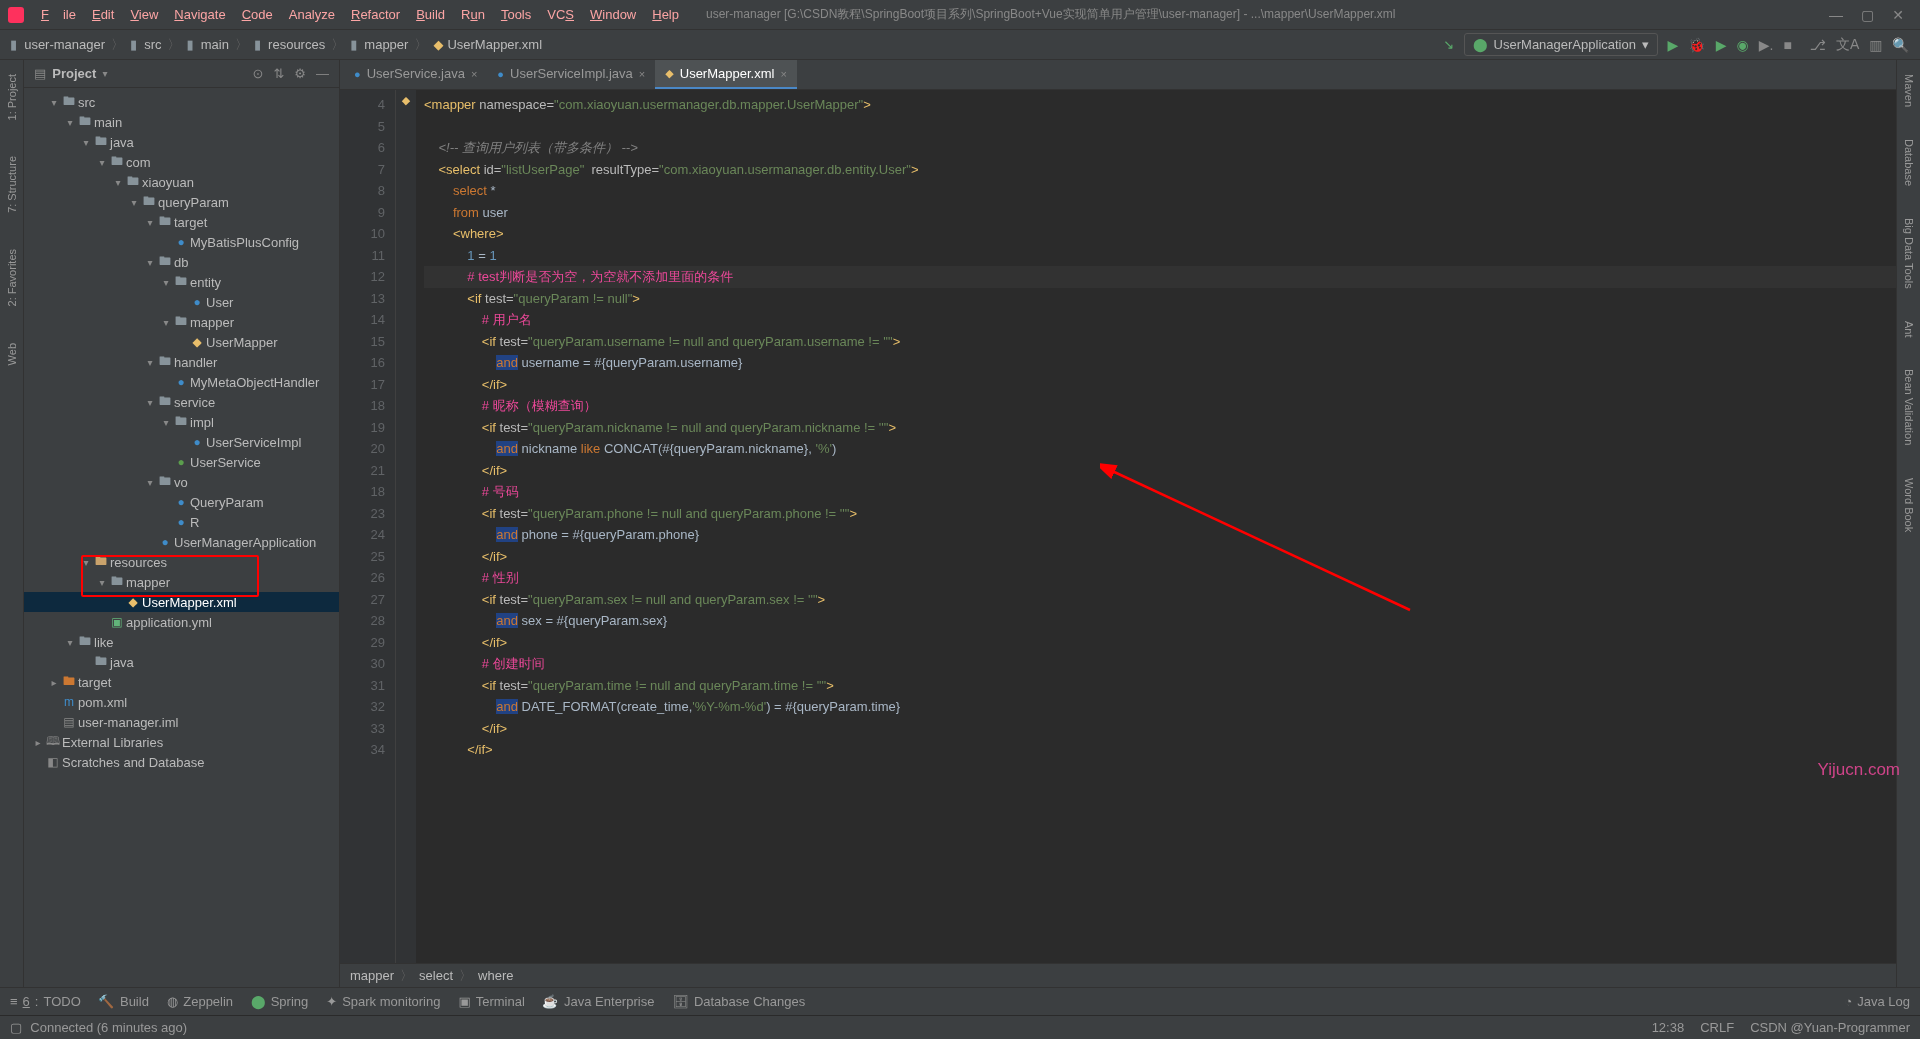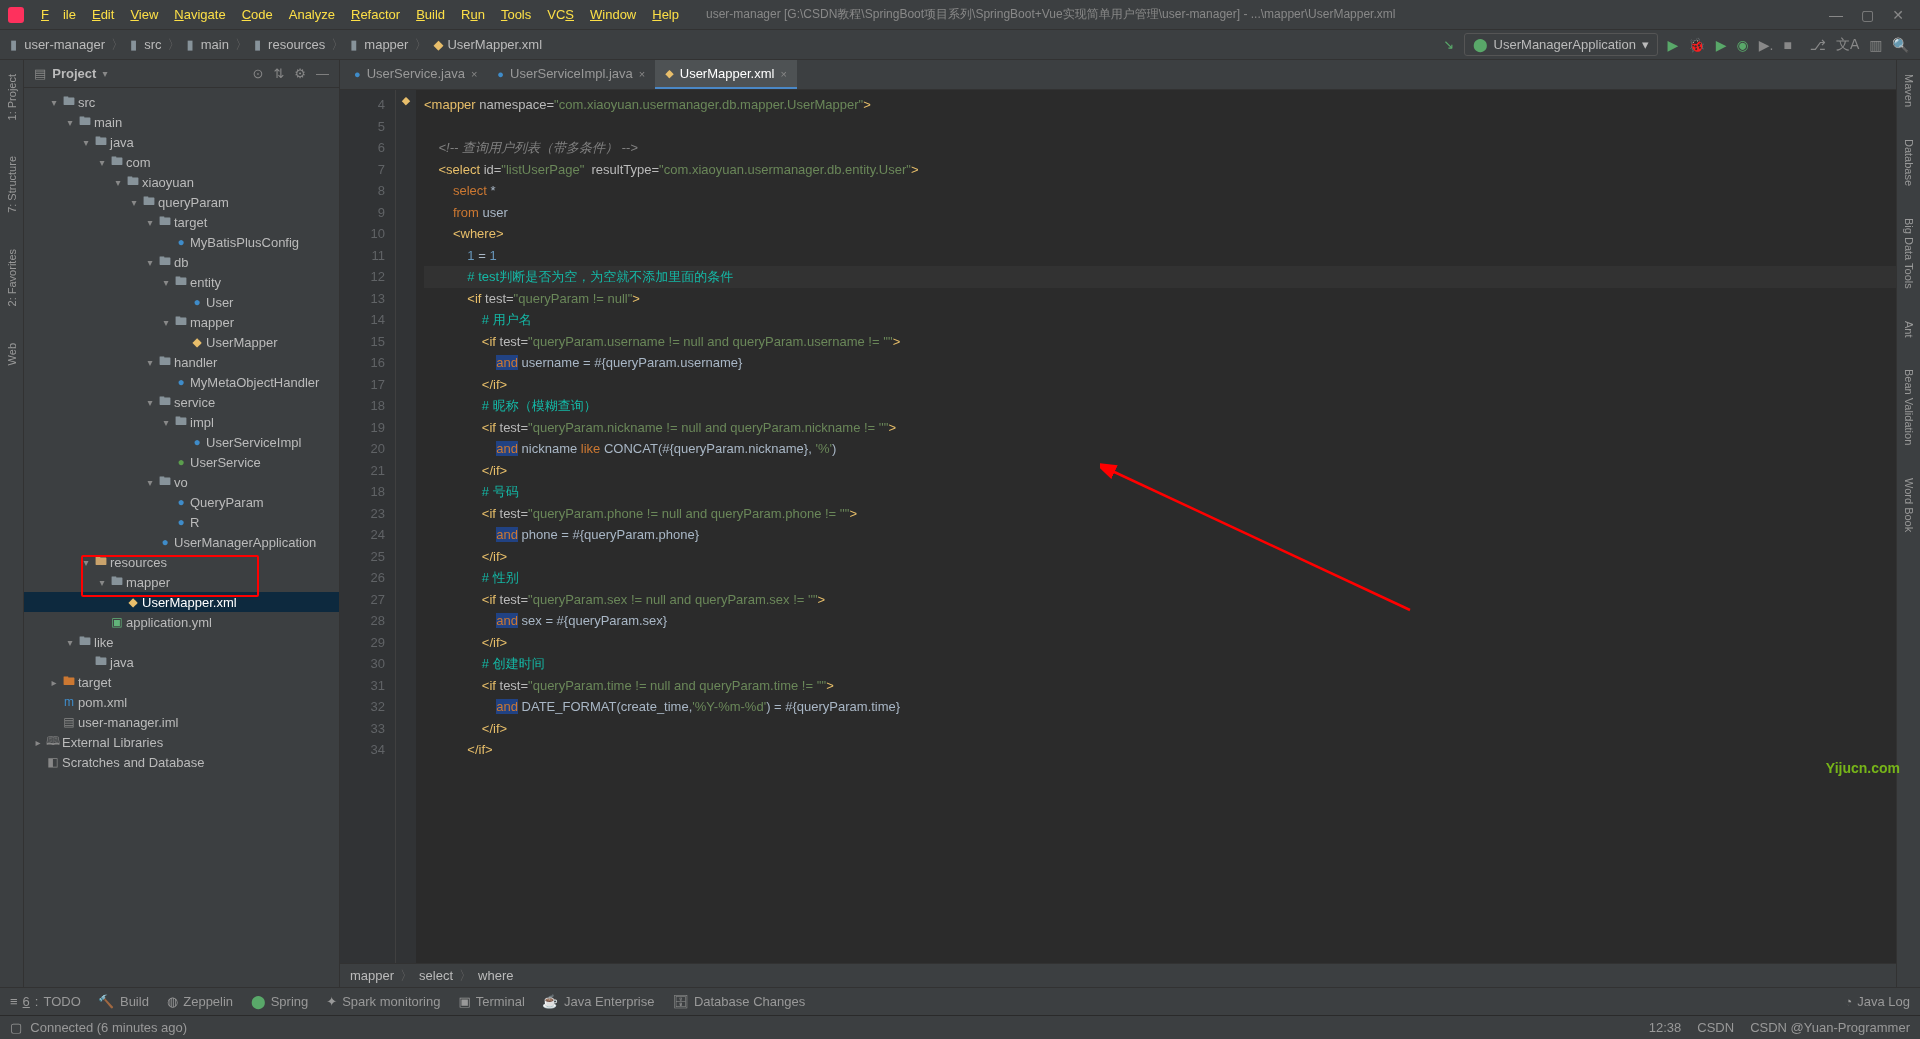--- a/index.html
+++ b/index.html
@@ -1,20 +1,20 @@
 <!DOCTYPE html>
 <html><head>
 <meta charset="utf-8">
 <style>
 *{margin:0;padding:0;box-sizing:border-box;font-family:"Segoe UI",Arial,sans-serif;font-size:13px;user-select:none}
 body{background:#2b2b2b;color:#bbb;height:1039px;width:1920px;overflow:hidden;position:relative}
 .titlebar{height:30px;background:#3c3f41;display:flex;align-items:center;padding:0 8px;border-bottom:1px solid #323232}
 .titlebar .logo{width:16px;height:16px;background:#fe315d;border-radius:3px;margin-right:10px;flex-shrink:0}
 .menubar{display:flex;gap:2px}
-.menubar span{padding:4px 7px;color:#fde047;cursor:pointer}
+.menubar span{padding:4px 7px;color:#fca5a5;cursor:pointer}
 .menubar span u{text-decoration:underline}
 .title-path{margin-left:20px;color:#888;font-size:12px;white-space:nowrap;overflow:hidden;flex:1}
 .win-controls{display:flex;gap:18px;margin-left:auto;padding-right:8px;color:#888}
 .win-controls span{cursor:pointer;font-size:14px}
 .navbar{height:30px;background:#3c3f41;display:flex;align-items:center;padding:0 10px;border-bottom:1px solid #323232}
 .breadcrumb{display:flex;align-items:center;gap:4px;color:#bbb;font-size:12px}
 .breadcrumb .sep{color:#666;margin:0 2px}
 .breadcrumb .folder-icon{color:#87939a;margin-right:3px}
 .nav-right{margin-left:auto;display:flex;align-items:center;gap:10px}
 .run-config{background:#3c3f41;border:1px solid #555;padding:3px 8px;border-radius:3px;display:flex;align-items:center;gap:6px;color:#bbb;font-size:12px}
@@ -56,32 +56,32 @@
 .gutter-icons{width:20px;background:#313335;padding-top:4px}
 .gutter-icons .gi{height:21.5px;text-align:center;color:#e8be6b;font-size:11px}
 .code{flex:1;padding:4px 0 4px 8px;font-size:13.5px;line-height:21.5px;white-space:pre;color:#a9b7c6;overflow:hidden}
 .code .line{height:21.5px}
 .caret-line{background:#323232}
 .kw{color:#cc7832}
 .tag{color:#e8bf6a}
 .attr{color:#bababa}
 .str{color:#6a8759}
 .cmt{color:#808080;font-style:italic}
-.cmt-zh{color:#14b8a6}
+.cmt-zh{color:#ec4899}
 .num{color:#6897bb}
 .hl-and{background:#214283}
 .nav-trail{height:24px;background:#3c3f41;border-top:1px solid #323232;display:flex;align-items:center;padding:0 10px;gap:6px;font-size:12px;color:#bbb}
 .nav-trail .sep{color:#666}
 .bottom-bar{height:28px;background:#3c3f41;border-top:1px solid #323232;display:flex;align-items:center;padding:0 10px;gap:18px;font-size:12px;color:#999}
 .bottom-bar .item{display:flex;align-items:center;gap:5px;cursor:pointer}
 .status-bar{height:24px;background:#3c3f41;border-top:1px solid #2a2a2a;display:flex;align-items:center;padding:0 10px;font-size:11.5px;color:#999}
 .status-bar .left{display:flex;align-items:center;gap:8px}
 .status-bar .right{margin-left:auto;display:flex;gap:16px;align-items:center}
 .arrow-annotation{position:absolute;pointer-events:none;z-index:100}
-.watermark{position:absolute;color:#84cc16;font-size:14px;font-weight:bold;opacity:.85;pointer-events:none;font-family:Arial}
+.watermark{position:absolute;color:#ec4899;font-size:17px;font-weight:normal;opacity:.85;pointer-events:none;font-family:Arial}
 </style>
 </head>
 <body>
 
 <div class="titlebar">
   <div class="logo"></div>
   <div class="menubar">
     <span><u>F</u><span></span>ile</span>
     <span><u>E</u>dit</span>
     <span><u>V</u>iew</span>
@@ -471,18 +471,18 @@
   <div class="item" style="margin-left:auto">◔ <span>Java Log</span></div>
 </div>
 
 <div class="status-bar">
   <div class="left">
     <span>▢</span>
     <span>Connected (6 minutes ago)</span>
   </div>
   <div class="right">
     <span>12:38</span>
-    <span>CSDN</span>
+    <span>CRLF</span>
     <span>CSDN @Yuan-Programmer</span>
   </div>
 </div>
 
 <div class="watermark" style="right:20px;top:760px">Yijucn.com</div>
 
 </body></html>

